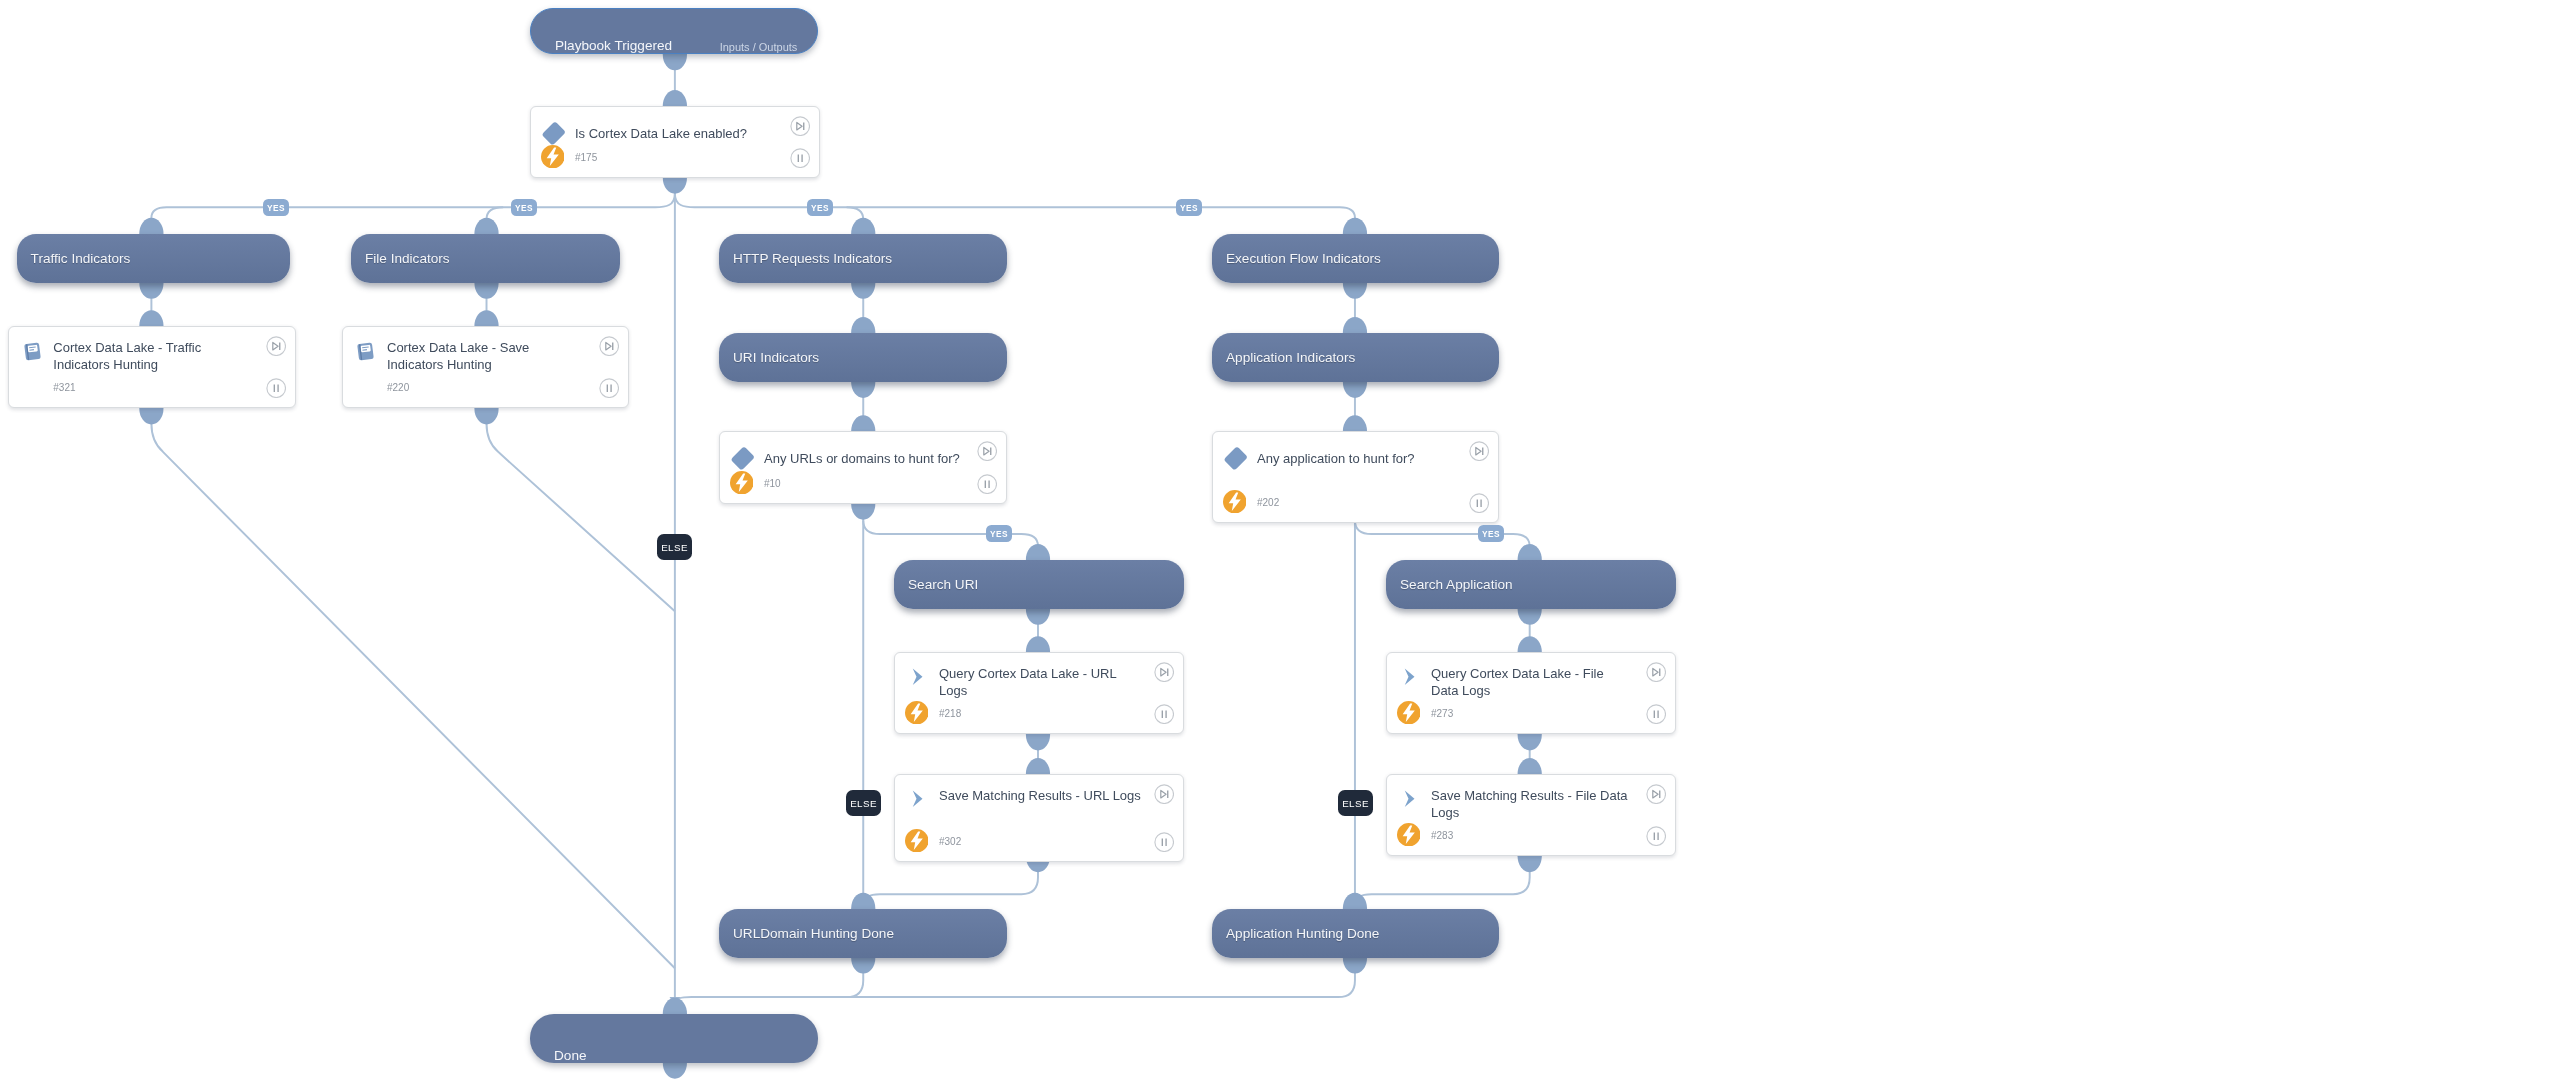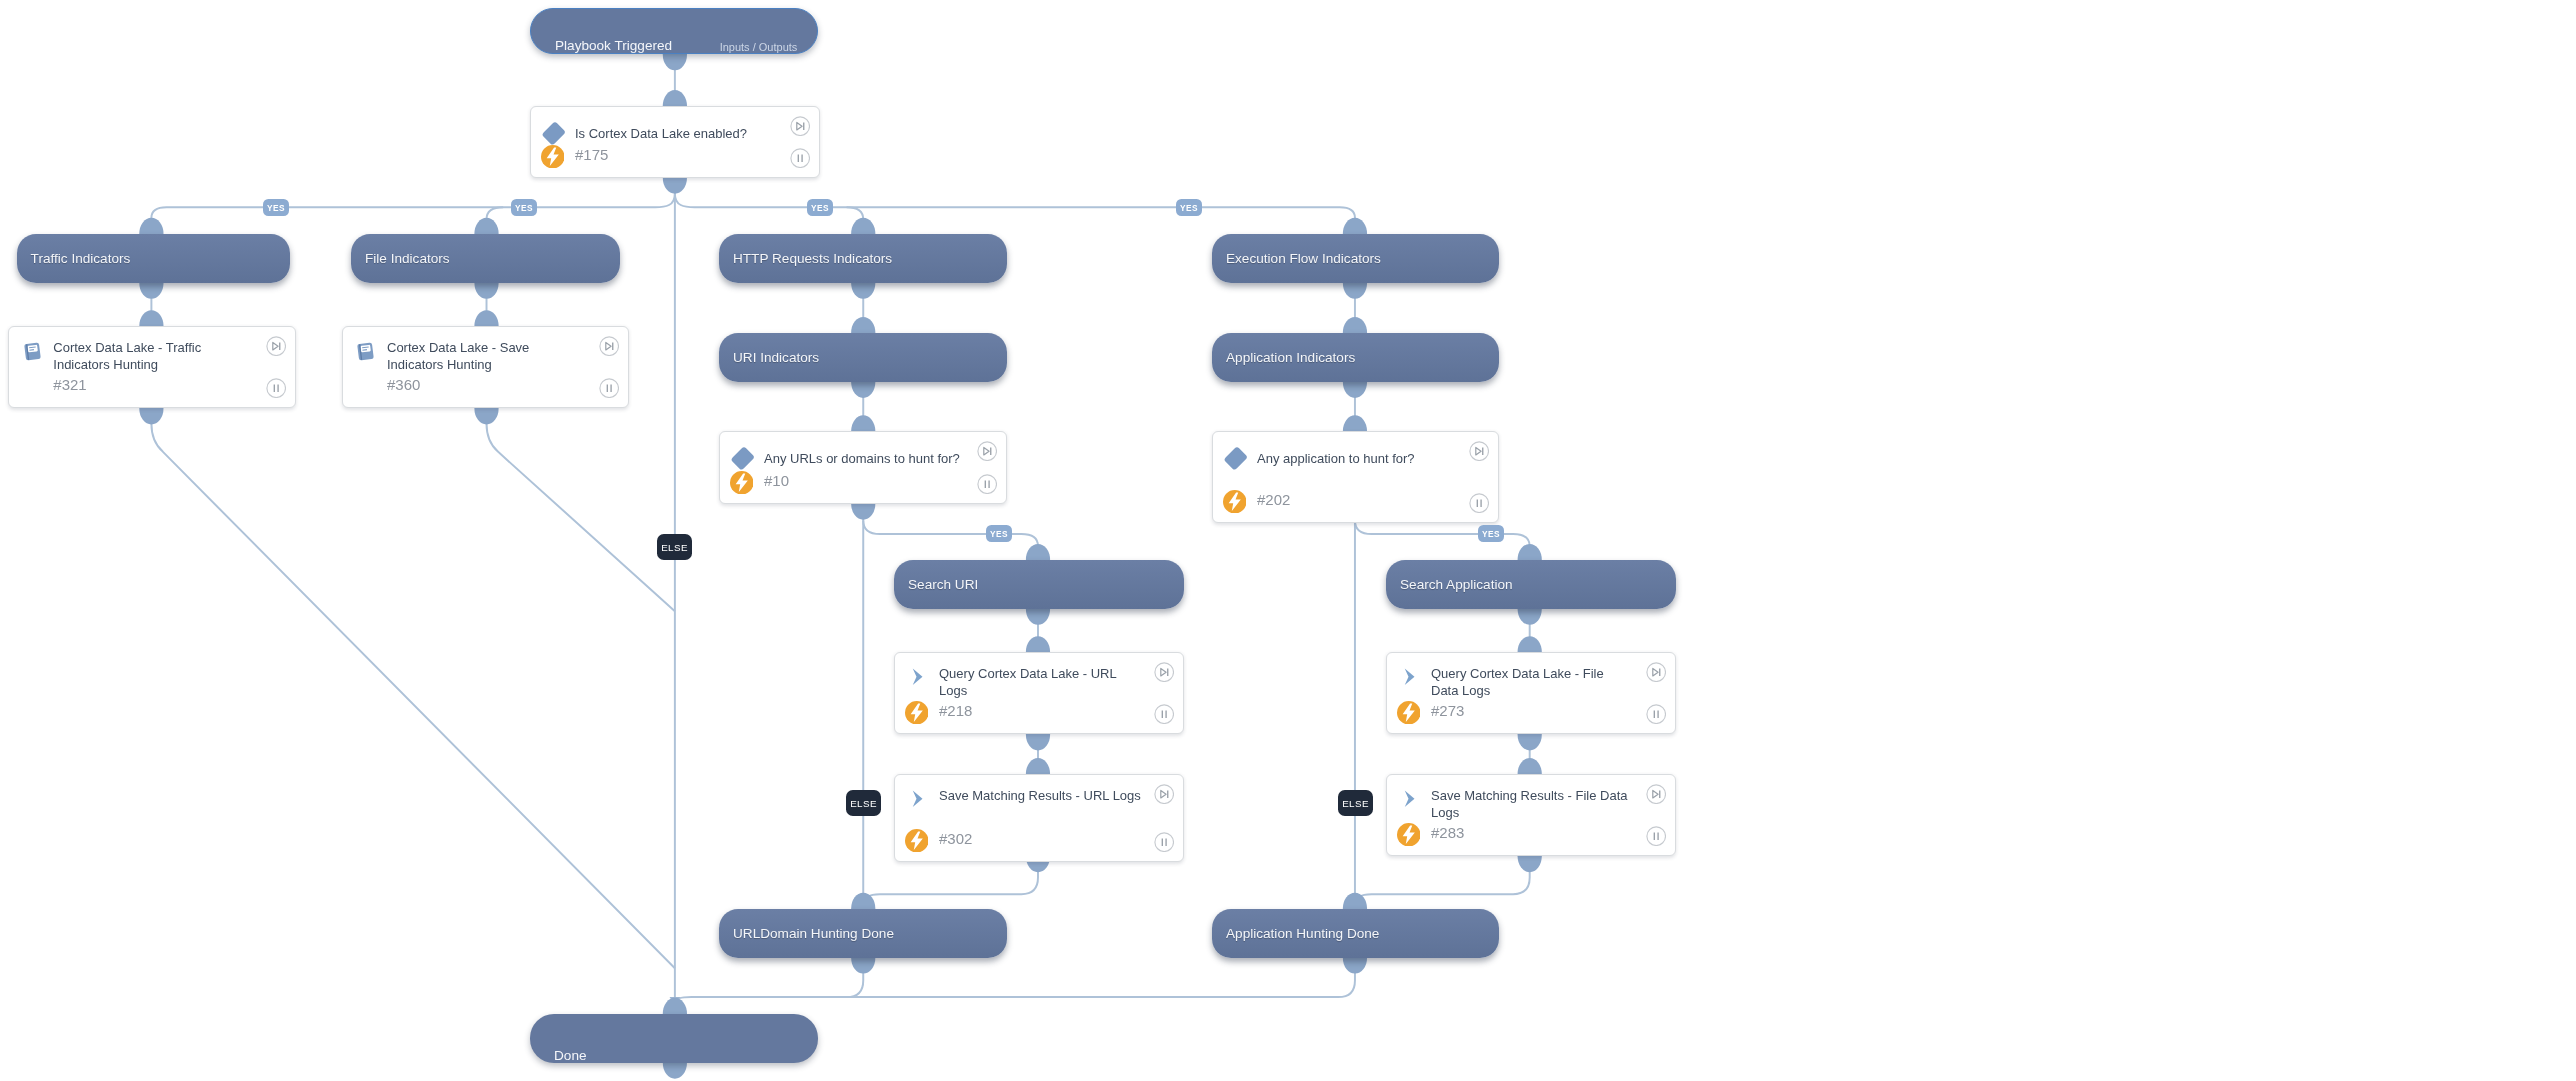--- a/index.html
+++ b/index.html
@@ -33,21 +33,21 @@
 
   
   .card{
     background:#ffffff;border:0.8px solid #d9dcdf;border-radius:6px;
     box-shadow:0 1.5px 3.8px rgba(40,50,70,.14);
   }
   .card .title{
     position:absolute;left:44px;right:42px;color:#3f4b5c;
     font-size:13px;line-height:1.32;
   }
-  .card .task-id{position:absolute;left:44px;bottom:14.4px;font-size:15px;color:#8e949d;}
+  .card .task-id{position:absolute;left:44px;bottom:14.4px;font-size:10px;color:#8e949d;}
   .diamond{
     position:absolute;left:14.4px;width:17.4px;height:17.4px;background:#7b9ac3;
     border-radius:3px;transform:rotate(45deg) scale(.92,1.12);
   }
   .cicon{position:absolute;display:block;}
   .skip{right:9px;top:9px;}
   .pause{right:9px;bottom:9px;}
   .bolt{left:9.8px;bottom:9px;}
 
   
@@ -220,21 +220,21 @@
         <line x1="10.5" y1="12" x2="16" y2="12" stroke="#7d9cc4" stroke-width="1.4"></line>
         <line x1="8" y1="4.5" x2="8" y2="23.5" stroke="#5c7ba6" stroke-width="1.6"></line>
       </g>
     </svg>
     <div class="title" style="top:12px">Cortex Data Lake - Save Indicators Hunting</div>
     <svg class="cicon skip" width="20.4" height="20.4" viewBox="0 0 27 27">
       <circle cx="13.5" cy="13.5" r="12.3" fill="#fff" stroke="#c6cacf" stroke-width="1.5"></circle>
       <polygon points="9,8.5 16,13.5 9,18.5" fill="none" stroke="#9aa1a9" stroke-width="1.6" stroke-linejoin="round"></polygon>
       <line x1="18.2" y1="8.5" x2="18.2" y2="18.5" stroke="#9aa1a9" stroke-width="1.8"></line>
     </svg>
-    <span class="task-id">#360</span>
+    <span class="task-id">#220</span>
     <svg class="cicon pause" width="20.4" height="20.4" viewBox="0 0 27 27">
       <circle cx="13.5" cy="13.5" r="12.3" fill="#fff" stroke="#c6cacf" stroke-width="1.5"></circle>
       <line x1="11" y1="8.5" x2="11" y2="18.5" stroke="#9aa1a9" stroke-width="1.8"></line>
       <line x1="16" y1="8.5" x2="16" y2="18.5" stroke="#9aa1a9" stroke-width="1.8"></line>
     </svg>
   </div>
 
   <div class="node pill" style="left:719px;top:333px;width:288px;height:49px">
     <span>URI Indicators</span>
   </div>

